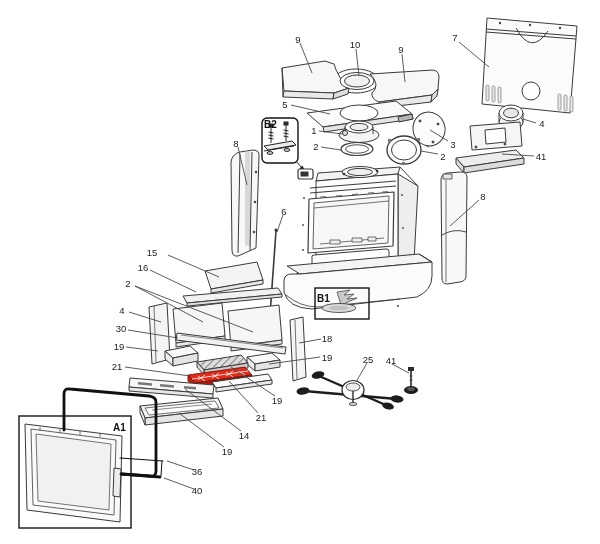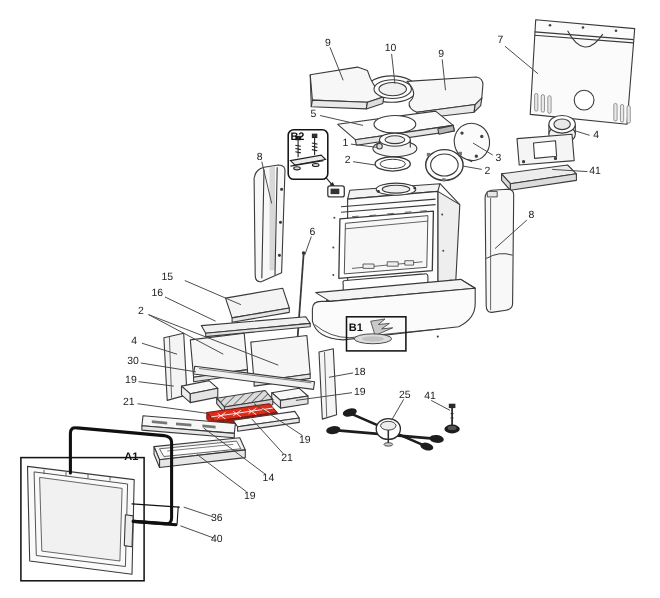--- a/index.html
+++ b/index.html
@@ -414,15 +414,15 @@
   <span class="co" style="left:391px;top:360px">41</span>
   <span class="co" style="left:277px;top:400px">19</span>
   <span class="co" style="left:261px;top:417px">21</span>
   <span class="co" style="left:244px;top:435px">14</span>
   <span class="co" style="left:227px;top:451px">19</span>
   <span class="co" style="left:197px;top:471px">36</span>
   <span class="co" style="left:197px;top:490px">40</span>
 
   <span class="boxlab" style="left:264px;top:119px">B2</span>
   <span class="boxlab" style="left:317px;top:293px">B1</span>
-  <span class="boxlab" style="left:113px;top:410px">A1</span>
+  <span class="boxlab" style="left:113px;top:422px">A1</span>
 </div>
 </div>
 
 </body></html>

